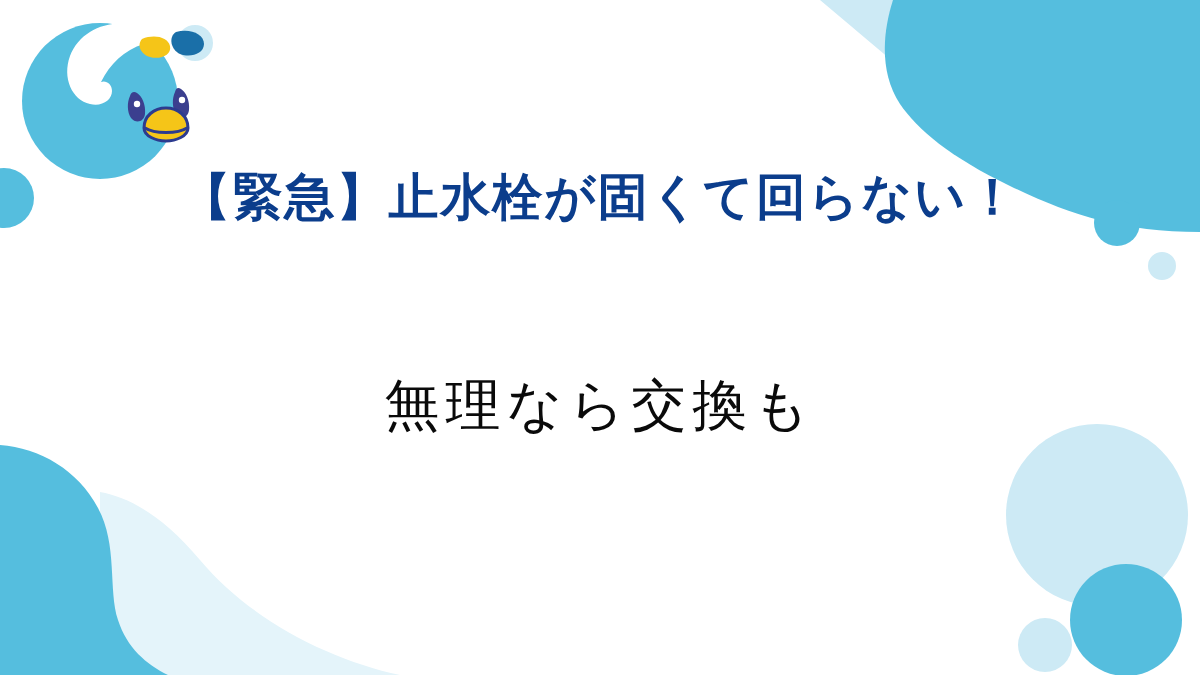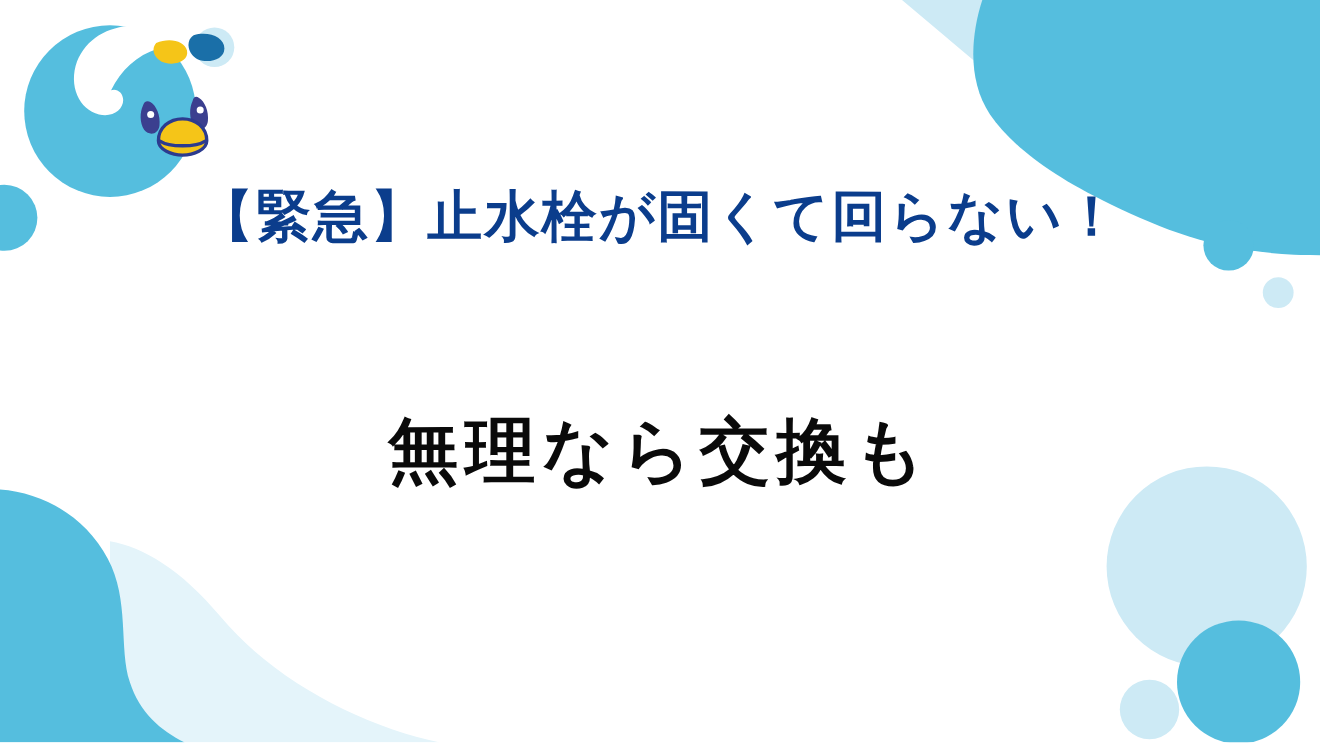--- a/index.html
+++ b/index.html
@@ -83,22 +83,22 @@
     white-space: nowrap;
     font-size: 66px;
     font-weight: 700;
     letter-spacing: 6px;
     color: #111111;
     line-height: 1.18;
   }
 
   #line3 {
     top: 378px;
-    font-size: 64px;
-    font-weight: 700;
+    font-size: 55px;
+    font-weight: 400;
     letter-spacing: 6px;
     color: #0a0a0a;
   }
 </style>
 </head>
 <body>
 
 <div id="canvas">
 
   <svg id="bg-svg" viewBox="0 0 1200 675" xmlns="http://www.w3.org/2000/svg">

